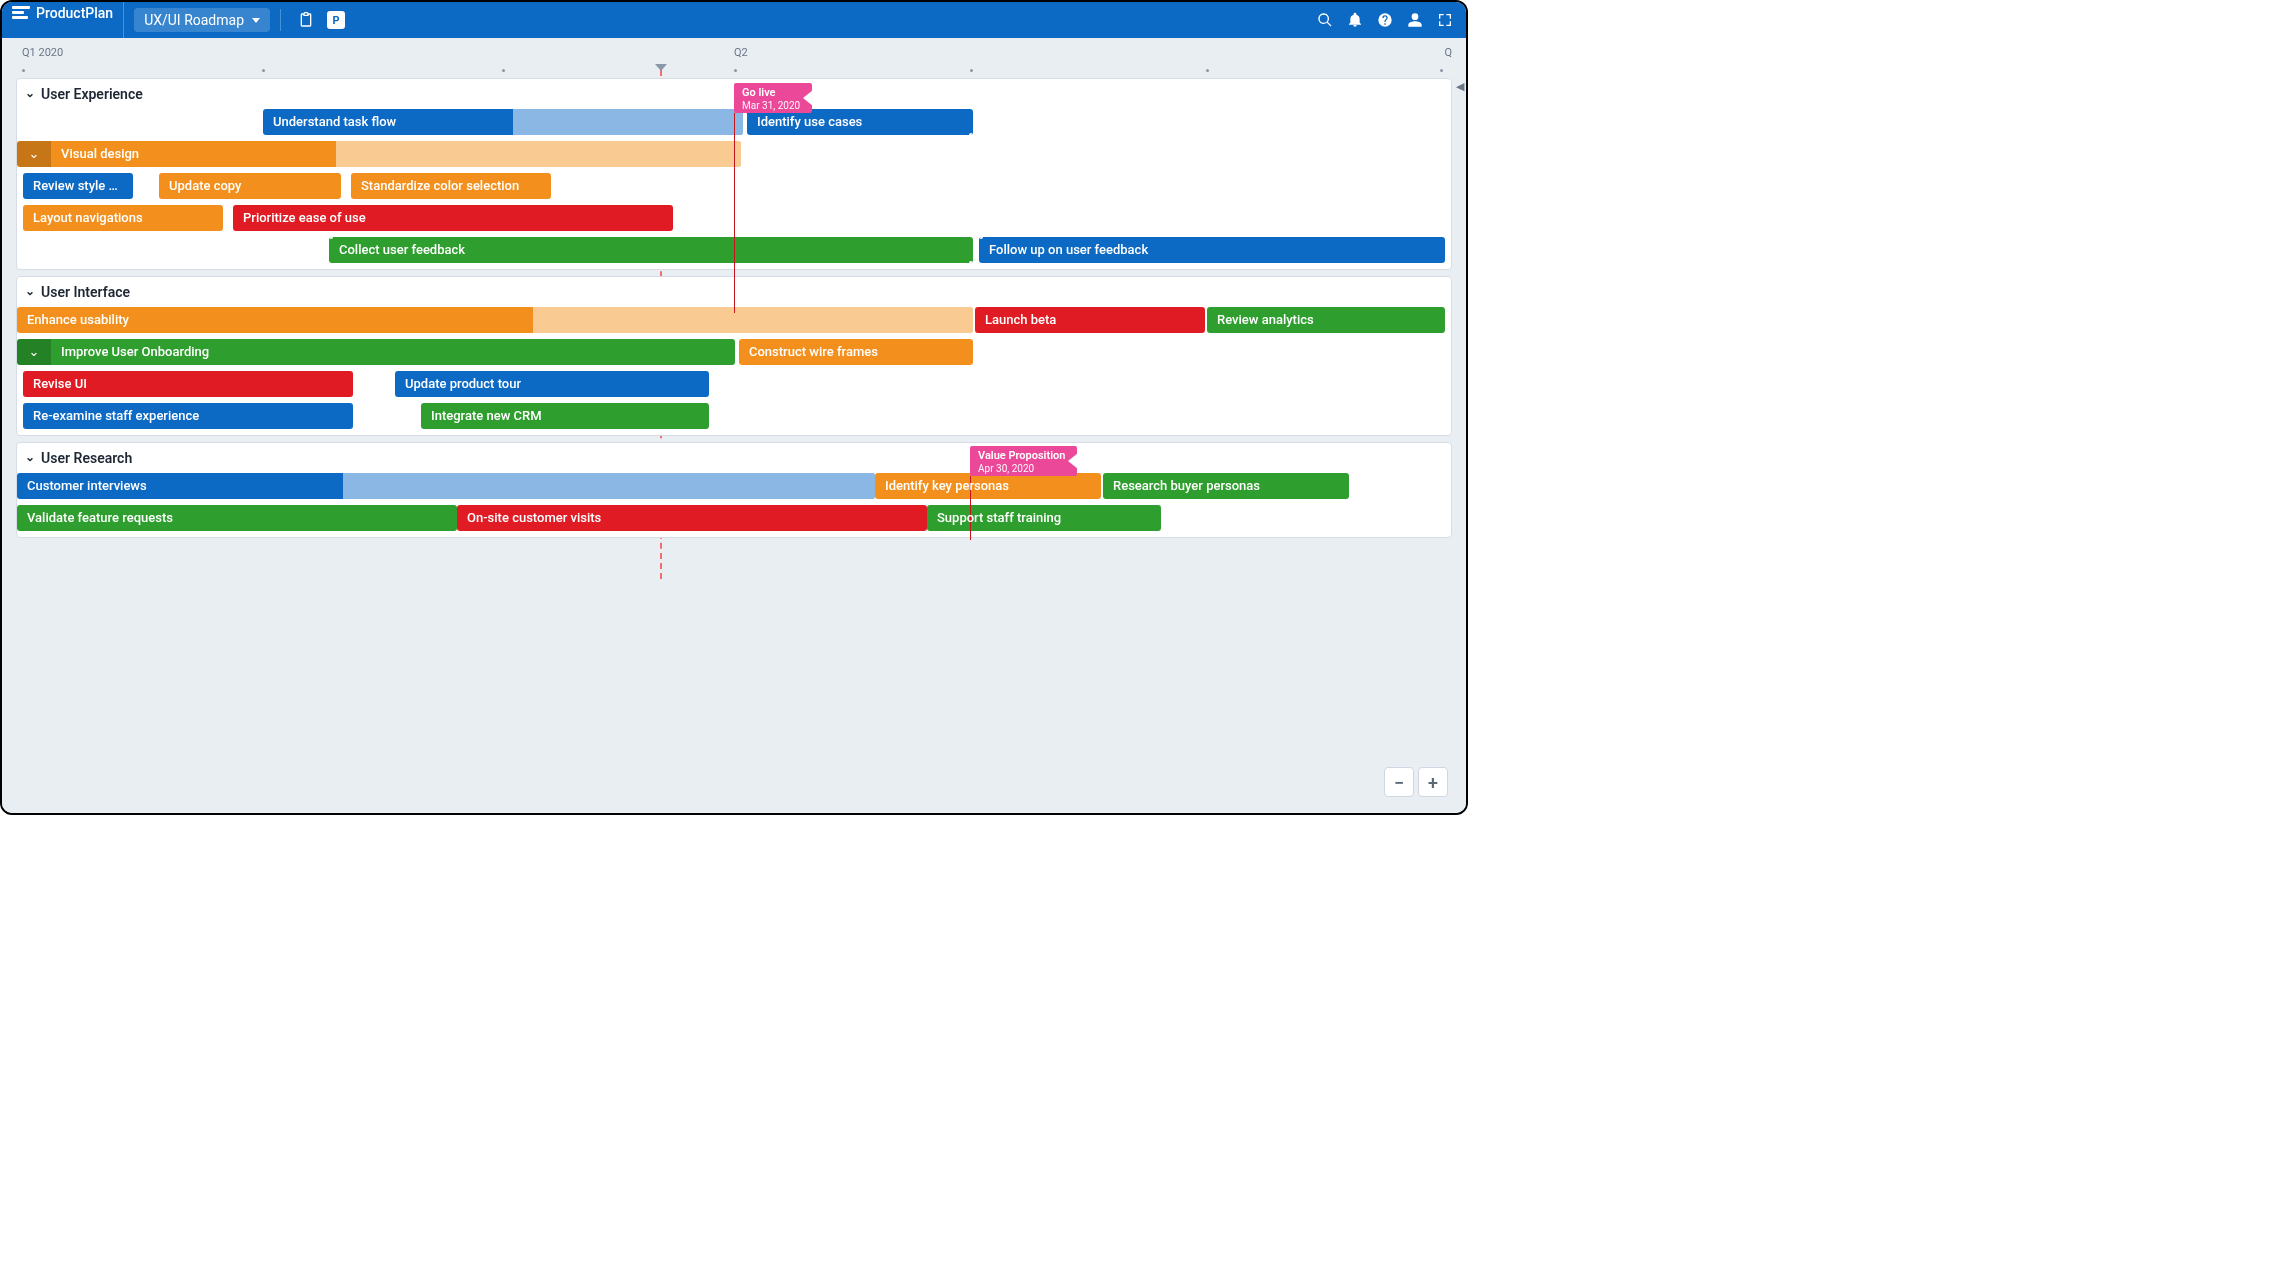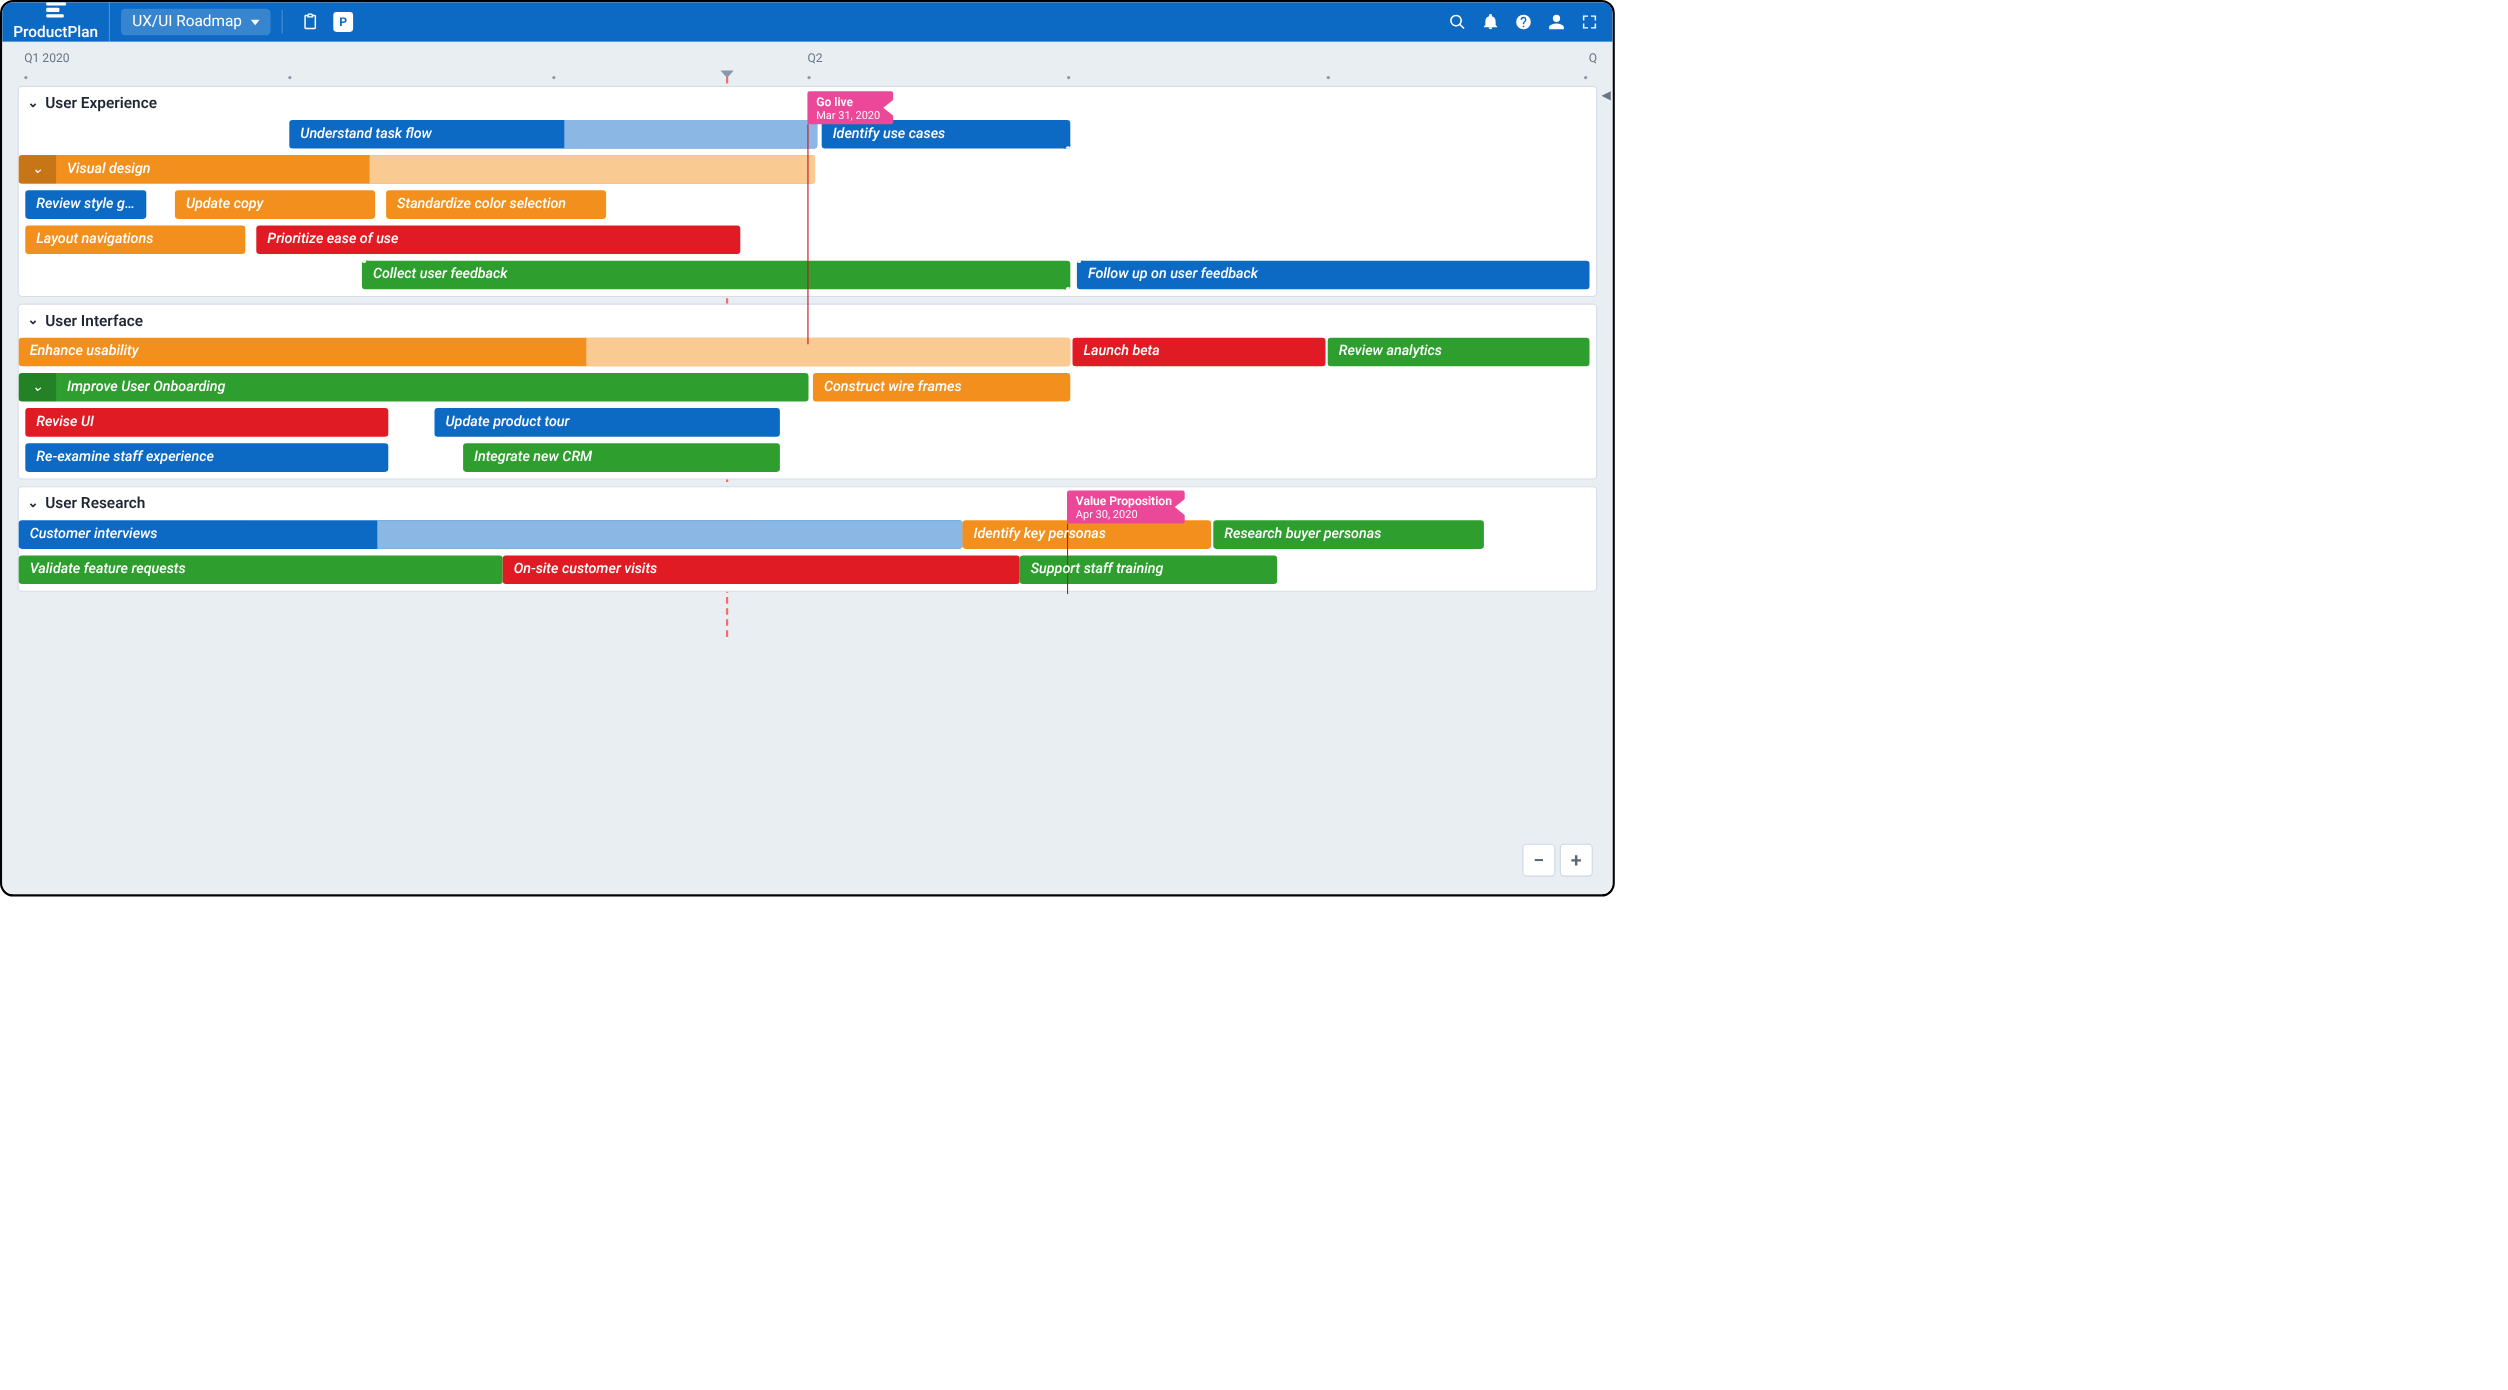--- a/index.html
+++ b/index.html
@@ -30,21 +30,20 @@
   color: #fff;
   font-size: 14px;
 }
 .brand {
   display: flex;
   align-items: center;
   gap: 6px;
   padding: 0 10px 15px 4px;
   height: 100%;
   border-right: 1px solid rgba(255,255,255,0.25);
-  flex-direction: column;
 }
 .brand-icon {
   width: 18px; height: 14px;
   display: flex; flex-direction: column; gap: 2px;
 }
 .brand-icon div { background:#fff; border-radius:1px; }
 .brand-icon .r1 { height:4px; width:18px; }
 .brand-icon .r2 { height:4px; width:12px; }
 .brand-icon .r3 { height:4px; width:16px; }
 .brand-name { font-weight: 500; }
@@ -164,21 +163,20 @@
   border-radius:3px;
   color:#fff;
   font-size:13px;
   line-height:26px;
   padding: 0 10px;
   overflow:hidden;
   white-space:nowrap;
   text-overflow:ellipsis;
   cursor:pointer;
   font-weight:500;
-  font-style:italic;
 }
 .bar.blue { background:#0c6ac5; }
 .bar.orange { background:#f3901d; }
 .bar.green { background:#2e9e2e; }
 .bar.red { background:#e01b24; }
 
 .bar .pct-overlay {
   position:absolute;
   top:0; bottom:0; right:0;
   background: rgba(255,255,255,0.52);

